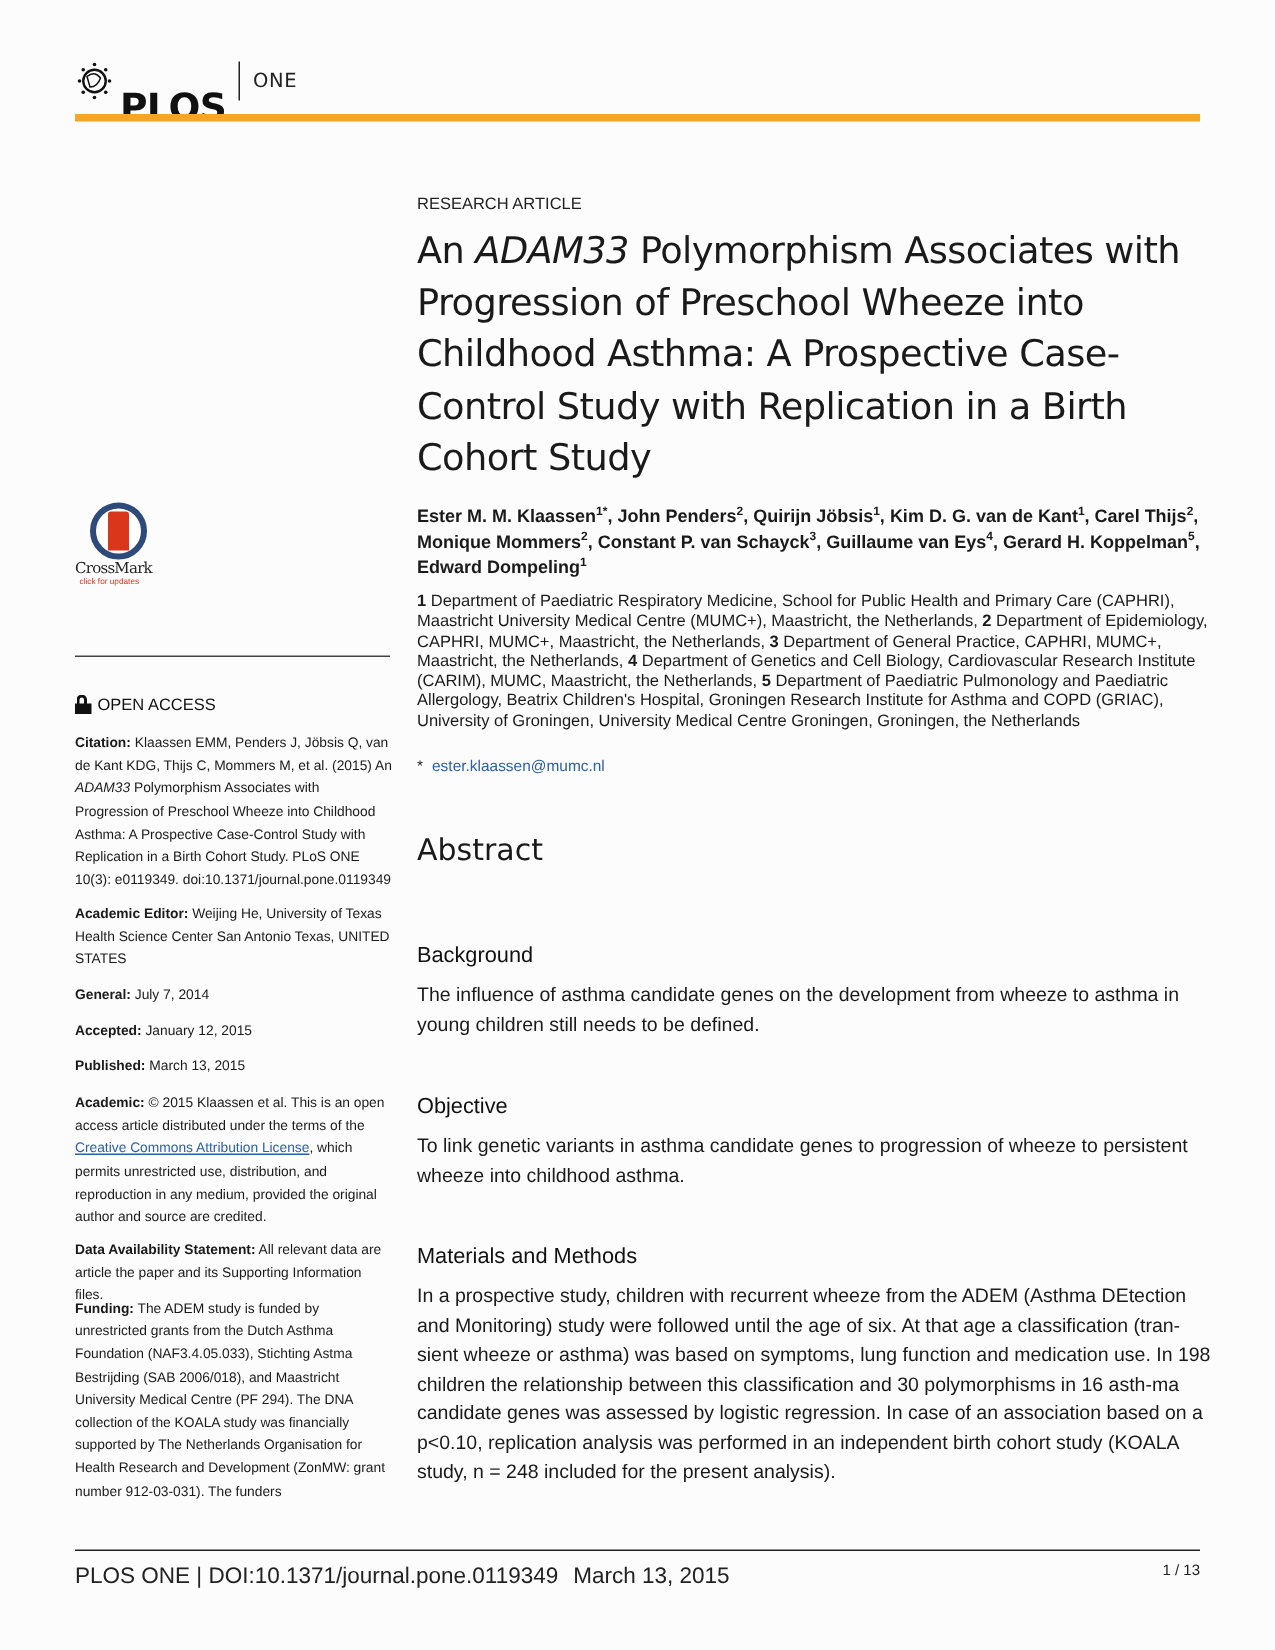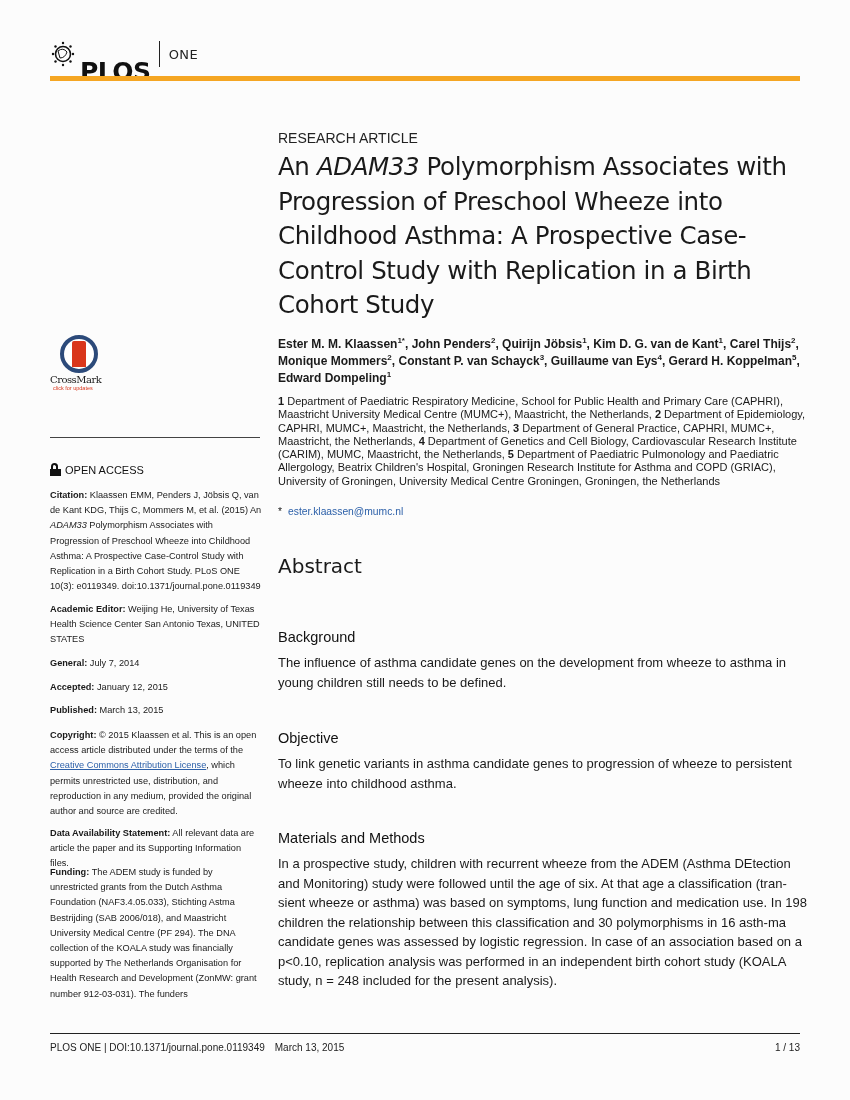--- a/index.html
+++ b/index.html
@@ -6,21 +6,21 @@
     html, body { width: 850px; height: 1100px; background: #fcfcfc; }
     body { position: relative; font-family: "Liberation Sans", sans-serif; color: #1a1a1a; overflow: hidden; }
 
     .header { position: absolute; left: 50px; top: 38px; height: 32px; display: flex; align-items: center; }
     .plos-globe { width: 26px; height: 26px; position: relative; margin-right: 4px; }
     .plos-word { font-family: "DejaVu Sans", sans-serif; font-weight: bold; font-size: 25px; letter-spacing: -0.5px; color: #111; margin-top: 35px; }
     .plos-sep { width: 1px; height: 26px; background: #222; margin: 0 9px 0 8px; }
     .plos-one { font-family: "DejaVu Sans", sans-serif; font-size: 13px; color: #222; letter-spacing: 0.5px; }
     .orange-bar { position: absolute; left: 50px; top: 76px; width: 750px; height: 5px; background: #f5a623; }
 
-    .article-type { position: absolute; left: 278px; top: 130px; font-size: 14px; color: #222; }
+    .article-type { position: absolute; left: 278px; top: 130px; font-size: 11px; color: #222; }
     .title { position: absolute; left: 278px; top: 150px; width: 530px; font-family: "DejaVu Sans", sans-serif; font-size: 24.5px; line-height: 34.5px; color: #1a1a1a; font-weight: normal; letter-spacing: -0.4px; }
     .title em { font-style: italic; }
 
     .authors { position: absolute; left: 278px; top: 336px; width: 530px; font-size: 12px; font-weight: bold; line-height: 17px; color: #1a1a1a; }
     .authors sup { font-size: 8px; vertical-align: super; line-height: 0; }
 
     .affil { position: absolute; left: 278px; top: 395px; width: 530px; font-size: 11px; line-height: 13.3px; color: #1a1a1a; }
     .affil b { font-weight: bold; }
     .email { position: absolute; left: 278px; top: 506px; font-size: 10.3px; color: #2b5fa8; }
     .email .star { color: #1a1a1a; margin-right: 6px; }
@@ -39,21 +39,21 @@
     .open-access { position: absolute; left: 50px; top: 463px; font-size: 11px; color: #111; display: flex; align-items: center; text-align: center; }
     .lock { width: 11px; height: 13px; position: relative; margin-right: 4px; }
     .lock .shackle { position: absolute; left: 1px; top: 0; width: 7px; height: 7px; border: 2px solid #111; border-bottom: none; border-radius: 4px 4px 0 0; }
     .lock .body { position: absolute; left: 0; top: 6px; width: 11px; height: 7px; background: #111; }
 
     .side { position: absolute; left: 50px; width: 212px; font-size: 9.2px; line-height: 15.2px; color: #1a1a1a; }
     .side b { font-weight: bold; }
     .side a { color: #2b5fa8; text-decoration: underline; }
 
     .footer-rule { position: absolute; left: 50px; top: 1033px; width: 750px; height: 1px; background: #222; }
-    .footer-left { position: absolute; left: 50px; top: 1042px; font-size: 10px; color: #222; }
+    .footer-left { position: absolute; left: 50px; top: 1042px; font-size: 15px; color: #222; }
     .footer-left .date { margin-left: 10px; }
     .footer-right { position: absolute; right: 50px; top: 1042px; font-size: 10px; color: #222; }
   </style>
 </head>
 <body>
 
 <div class="header">
   <div class="plos-globe">
     <svg width="26" height="26" viewBox="0 0 26 26">
       <circle cx="13" cy="13" r="7.5" fill="none" stroke="#111" stroke-width="1.6"></circle>
@@ -104,21 +104,21 @@
   <b>General:</b><span> July 7, 2014</span>
 </div>
 <div class="side" style="top:680px;">
   <b>Accepted:</b><span> January 12, 2015</span>
 </div>
 <div class="side" style="top:703px;">
   <b>Published:</b><span> March 13, 2015</span>
 </div>
 
 <div class="side" style="top:728px;">
-  <b>Copyright:</b><span> © 2015 Klaassen et al. This is an open access article distributed under the terms of the </span><a>Creative Commons Attribution License</a><span>, which permits unrestricted use, distribution, and reproduction in any medium, provided the original author and source are credited.</span>
+  <b>Academic:</b><span> © 2015 Klaassen et al. This is an open access article distributed under the terms of the </span><a>Creative Commons Attribution License</a><span>, which permits unrestricted use, distribution, and reproduction in any medium, provided the original author and source are credited.</span>
 </div>
 
 <div class="side" style="top:826px;">
   <b>Data Availability Statement:</b><span> All relevant data are article the paper and its Supporting Information files.</span>
 </div>
 
 <div class="side" style="top:865px;">
   <b>Funding:</b><span> The ADEM study is funded by unrestricted grants from the Dutch Asthma Foundation (NAF3.4.05.033), Stichting Astma Bestrijding (SAB 2006/018), and Maastricht University Medical Centre (PF 294). The DNA collection of the KOALA study was financially supported by The Netherlands Organisation for Health Research and Development (ZonMW: grant number 912-03-031). The funders</span>
 </div>
 

